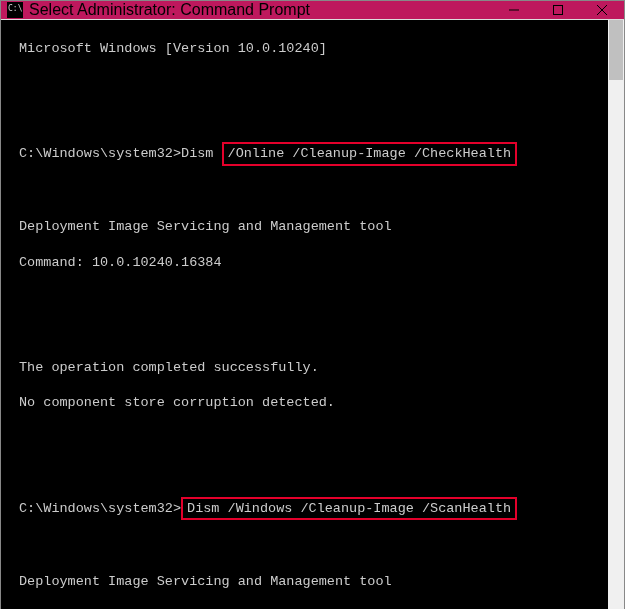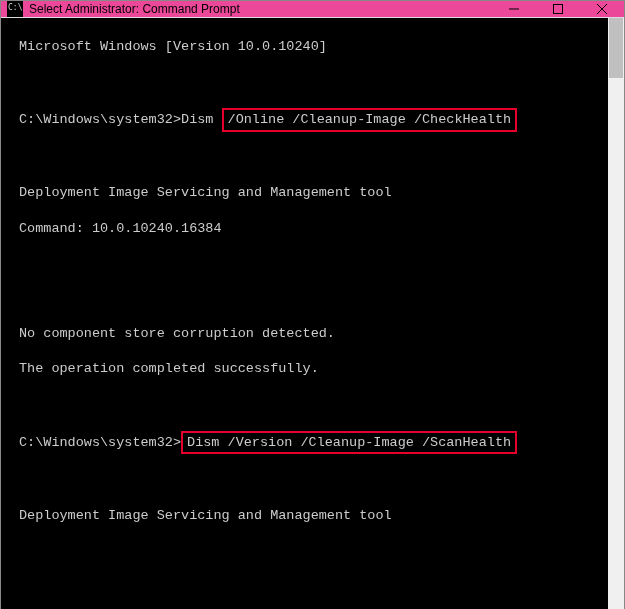--- a/index.html
+++ b/index.html
@@ -4,43 +4,43 @@
   <style>
     * { margin: 0; padding: 0; box-sizing: border-box; }
     body {
       width: 625px; height: 609px;
       font-family: "Segoe UI", Tahoma, sans-serif;
       background: #fff;
       overflow: hidden;
     }
     .window { width: 100%; height: 100%; display: flex; flex-direction: column; border: 1px solid #888; }
     .titlebar {
-      height: 30px; background: #ec4899; display: flex; align-items: center;
-      padding-left: 6px; font-size: 12px; color: #000; border-bottom: 1px solid #ddd;
+      height: 30px; background: #be185d; display: flex; align-items: center;
+      padding-left: 6px; font-size: 16px; color: #000; border-bottom: 1px solid #ddd;
     }
     .titlebar .icon { width: 16px; height: 16px; margin-right: 6px; background: #000; position: relative; }
     .titlebar .icon::after {
       content: "C:\\"; color: #ccc; font-family: Consolas, monospace; font-size: 8px;
       position: absolute; left: 1px; top: 2px;
     }
     .titlebar .title { flex: 1; }
     .titlebar .controls { display: flex; height: 100%; }
     .wbtn { width: 44px; height: 100%; display: flex; align-items: center; justify-content: center; cursor: pointer; }
     .wbtn svg { width: 10px; height: 10px; }
     .terminal-wrap { flex: 1; background: #000; position: relative; display: flex; }
     .terminal {
       flex: 1; background: #000; color: #ccc;
       font-family: Consolas, "Courier New", monospace;
       font-size: 13.5px; line-height: 17.6px;
       padding: 2px 4px; white-space: pre; overflow: hidden;
     }
     .scrollbar { width: 16px; background: #f0f0f0; position: relative; }
     .thumb { position: absolute; top: 0; left: 1px; right: 1px; height: 60px; background: #c0c0c0; }
     .line { display: block; min-height: 17.6px; padding-left: 14px; }
-    .hl { border: 2px solid #e4002b; padding: 1px 4px; display: inline-block; }
+    .hl { border: 2px solid #e4002b; padding: 1px 4px; display: inline-block; margin-top: 32px; }
     @keyframes blink { 50% { opacity: 0; } }
   </style>
 </head>
 <body>
 
 <div class="window">
 
   <div class="titlebar">
     <div class="icon"></div>
     <div class="title">Select Administrator: Command Prompt</div>
@@ -67,24 +67,24 @@
   <div class="terminal-wrap">
     <div class="terminal">
 <span class="line">Microsoft Windows [Version 10.0.10240]</span>
 <span class="line"></span>
 <span class="line"><span>C:\Windows\system32&gt;</span><span>Dism </span><span class="hl">/Online /Cleanup-Image /CheckHealth</span></span>
 <span class="line"></span>
 <span class="line">Deployment Image Servicing and Management tool</span>
 <span class="line">Command: 10.0.10240.16384</span>
 <span class="line"></span>
 <span class="line"></span>
+<span class="line">The operation completed successfully.</span>
 <span class="line">No component store corruption detected.</span>
-<span class="line">The operation completed successfully.</span>
 <span class="line"></span>
-<span class="line"><span>C:\Windows\system32&gt;</span><span class="hl">Dism /Version /Cleanup-Image /ScanHealth</span></span>
+<span class="line"><span>C:\Windows\system32&gt;</span><span class="hl">Dism /Windows /Cleanup-Image /ScanHealth</span></span>
 <span class="line"></span>
 <span class="line">Deployment Image Servicing and Management tool</span>
 
 
 
 
 
 
 
 

